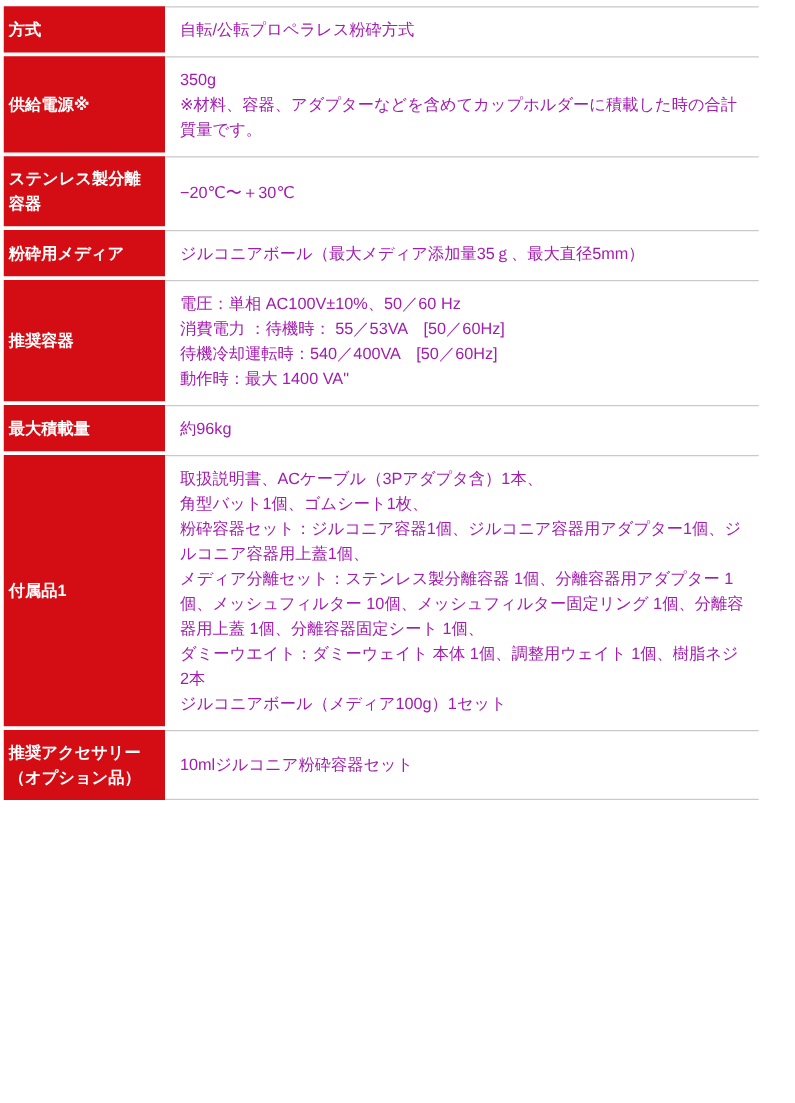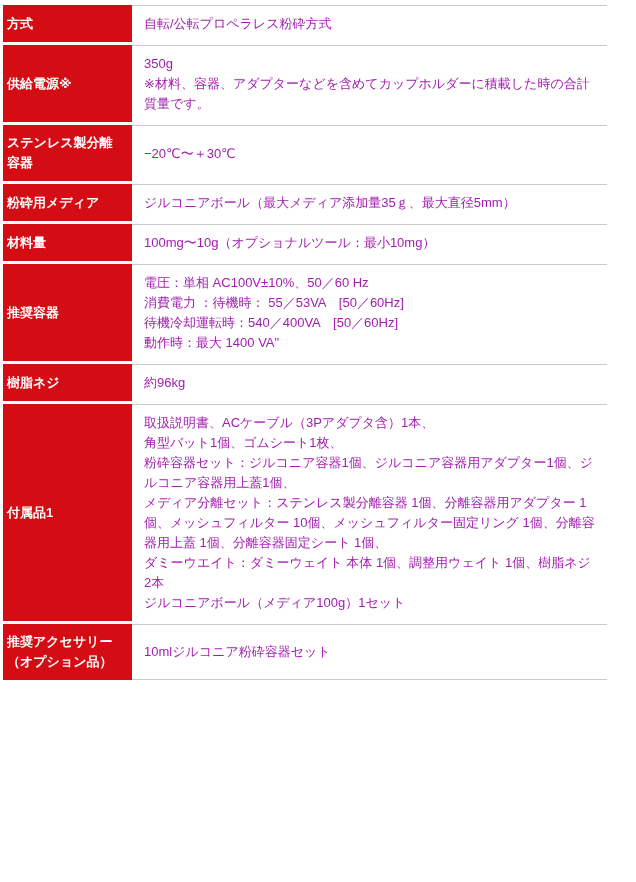--- a/index.html
+++ b/index.html
@@ -72,37 +72,33 @@
     <th>ステンレス製分離容器</th>
     <td>−20℃〜＋30℃</td>
   </tr>
 
 
   <tr>
     <th>粉砕用メディア</th>
     <td>ジルコニアボール（最大メディア添加量35ｇ、最大直径5mm）</td>
   </tr>
 
-  <tr>
-    <th>材料量</th>
-    <td>100mg〜10g（オプショナルツール：最小10mg）</td>
-  </tr>
 
 
   <tr>
     <th>推奨容器</th>
     <td>電圧：単相 AC100V±10%、50／60 Hz
 消費電力 ：待機時： 55／53VA　[50／60Hz]
 待機冷却運転時：540／400VA　[50／60Hz]
 動作時：最大 1400 VA"</td>
   </tr>
 
 
   <tr>
-    <th>樹脂ネジ</th>
+    <th>最大積載量</th>
     <td>約96kg</td>
   </tr>
 
   <tr>
     <th>付属品1</th>
     <td>取扱説明書、ACケーブル（3Pアダプタ含）1本、
 角型バット1個、ゴムシート1枚、
 粉砕容器セット：ジルコニア容器1個、ジルコニア容器用アダプター1個、ジルコニア容器用上蓋1個、
 メディア分離セット：ステンレス製分離容器 1個、分離容器用アダプター 1個、メッシュフィルター 10個、メッシュフィルター固定リング 1個、分離容器用上蓋 1個、分離容器固定シート 1個、
 ダミーウエイト：ダミーウェイト 本体 1個、調整用ウェイト 1個、樹脂ネジ 2本

